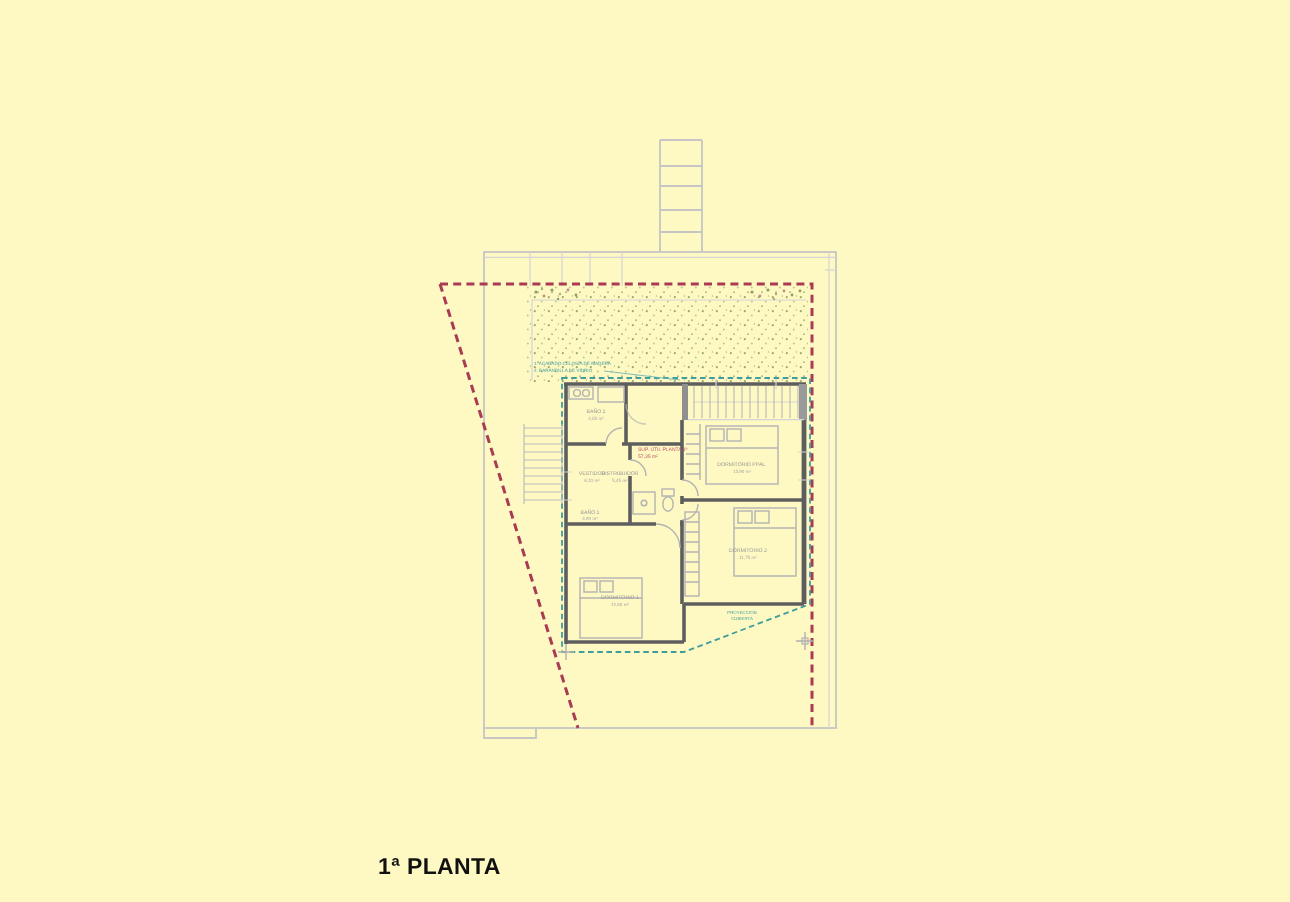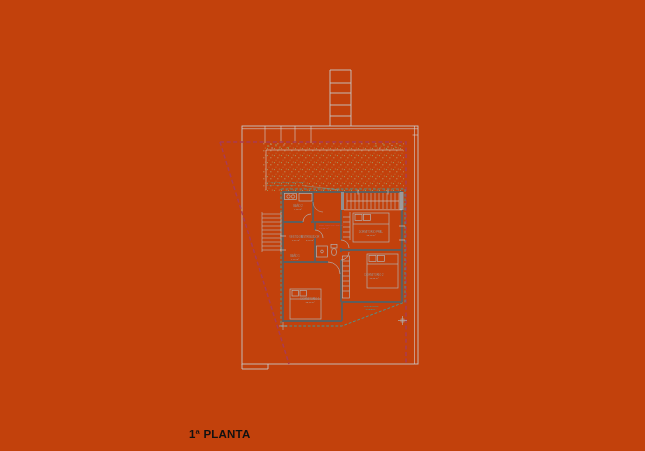--- a/index.html
+++ b/index.html
@@ -1,17 +1,17 @@
 <!DOCTYPE html>
 <html><head>
 <meta charset="utf-8">
 <style>
   html,body{margin:0;padding:0;background:#ffffff;}
   .canvas{
-    position:relative;width:645px;height:451px;background:#c2410c;
+    position:relative;width:645px;height:451px;background:#fef9c3;
     overflow:hidden;font-family:"Liberation Sans", sans-serif;
   }
   svg{position:absolute;left:0;top:0;}
   
   .thin{stroke:#c6c6c6;stroke-width:.9;fill:none;}
   .xthin{stroke:#d4d4d4;stroke-width:.6;fill:none;}
   .furn{stroke:#b3b3b3;stroke-width:.7;fill:none;}
   .tread{stroke:#bcbcbc;stroke-width:.6;fill:none;}
   .wall{stroke:#5e5e5e;stroke-width:1.8;fill:none;}
   .wall2{stroke:#5e5e5e;stroke-width:2.4;fill:none;}

